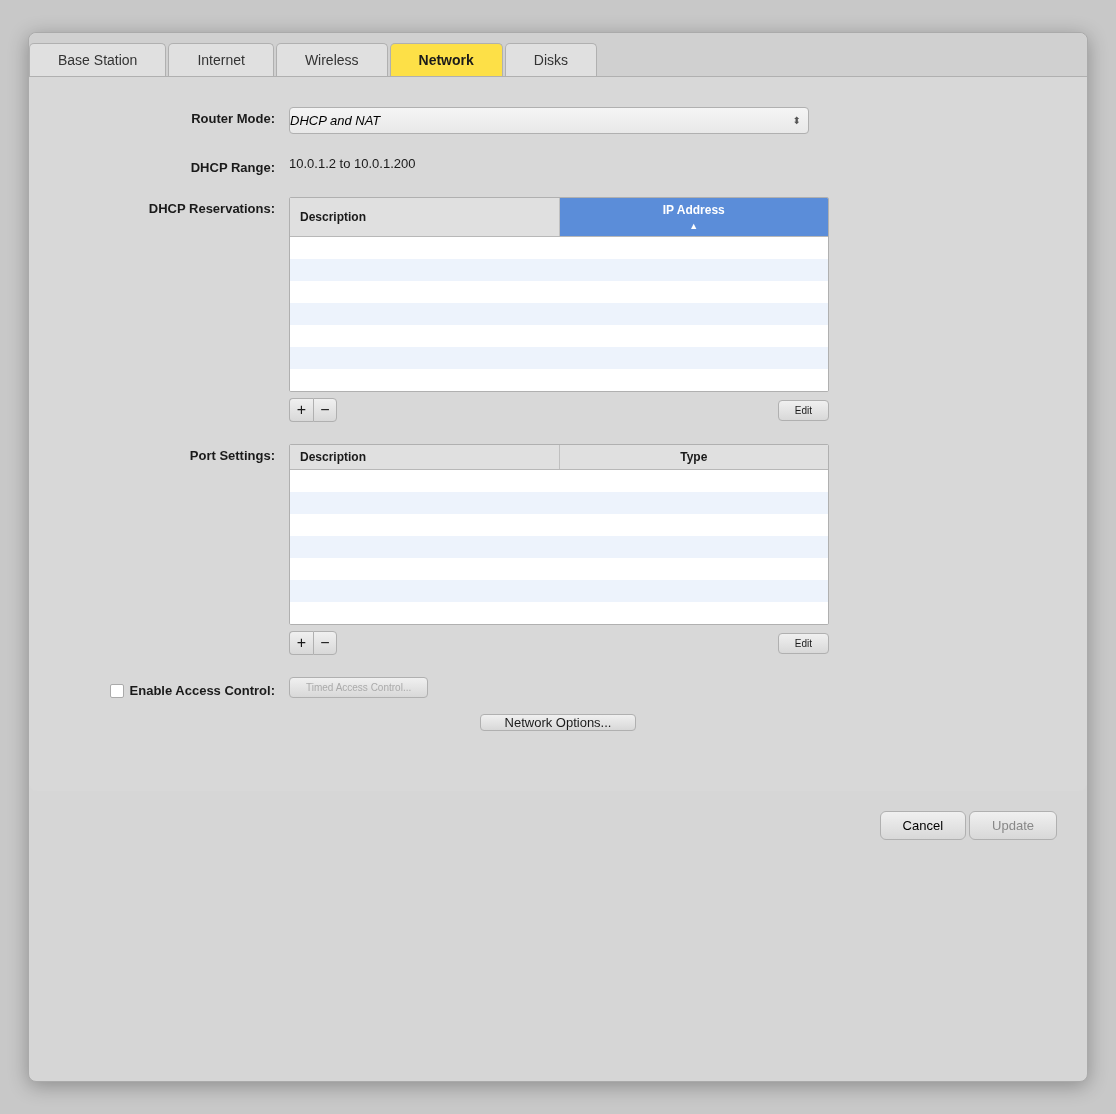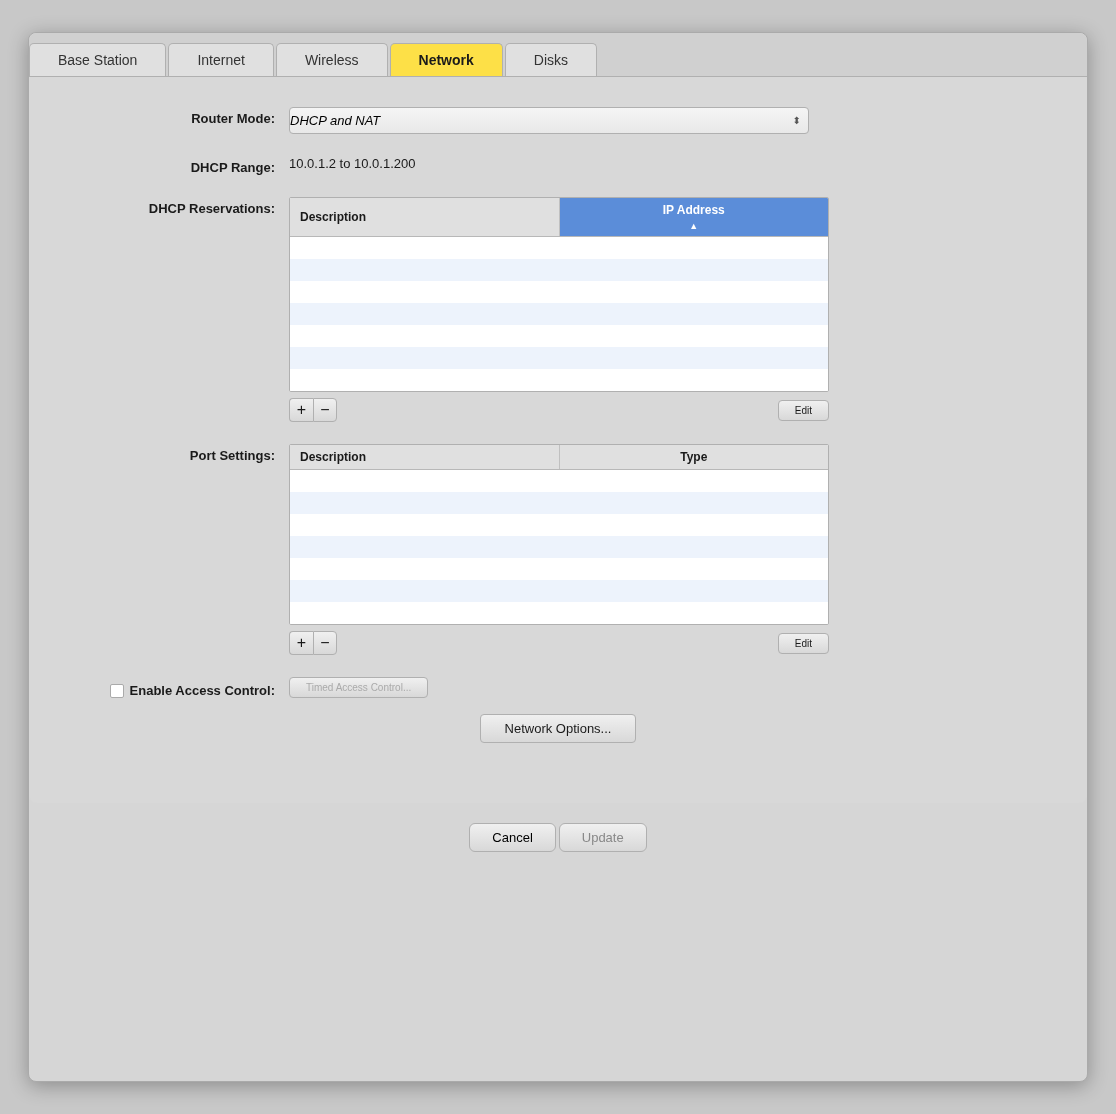--- a/index.html
+++ b/index.html
@@ -247,21 +247,21 @@
     .center-button-row {
       display: flex;
       justify-content: center;
       margin-top: 16px;
       margin-bottom: 30px;
     }
 
     
     .bottom-bar {
       display: flex;
-      justify-content: center;
+      justify-content: flex-end;
       padding: 20px 30px 10px;
       gap: 3px;
     }
 
     .btn-cancel {
       padding: 6px 22px;
       border: 1px solid #b0b0b0;
       border-radius: 6px;
       background: linear-gradient(to bottom, #f0f0f0, #d8d8d8);
       font-size: 13px;
@@ -393,21 +393,21 @@
       <div class="form-label" style="display:flex; align-items:center; justify-content:flex-end; gap:6px;">
         <div class="checkbox-input"></div>
         <span style="font-weight:600;">Enable Access Control:</span>
       </div>
       <div class="form-control">
         <button class="btn btn-disabled" style="max-width:200px;">Timed Access Control...</button>
       </div>
     </div>
 
     <div class="center-button-row">
-      <button class="btn" style="padding: 6px 24px; font-size: 13px;">Network Options...</button>
+      <button class="btn" style="padding: 0 24px; font-size: 13px;">Network Options...</button>
     </div>
 
   </div>
 
   <div class="bottom-bar">
     <button class="btn-cancel">Cancel</button>
     <button class="btn-update">Update</button>
   </div>
 </div>
 

